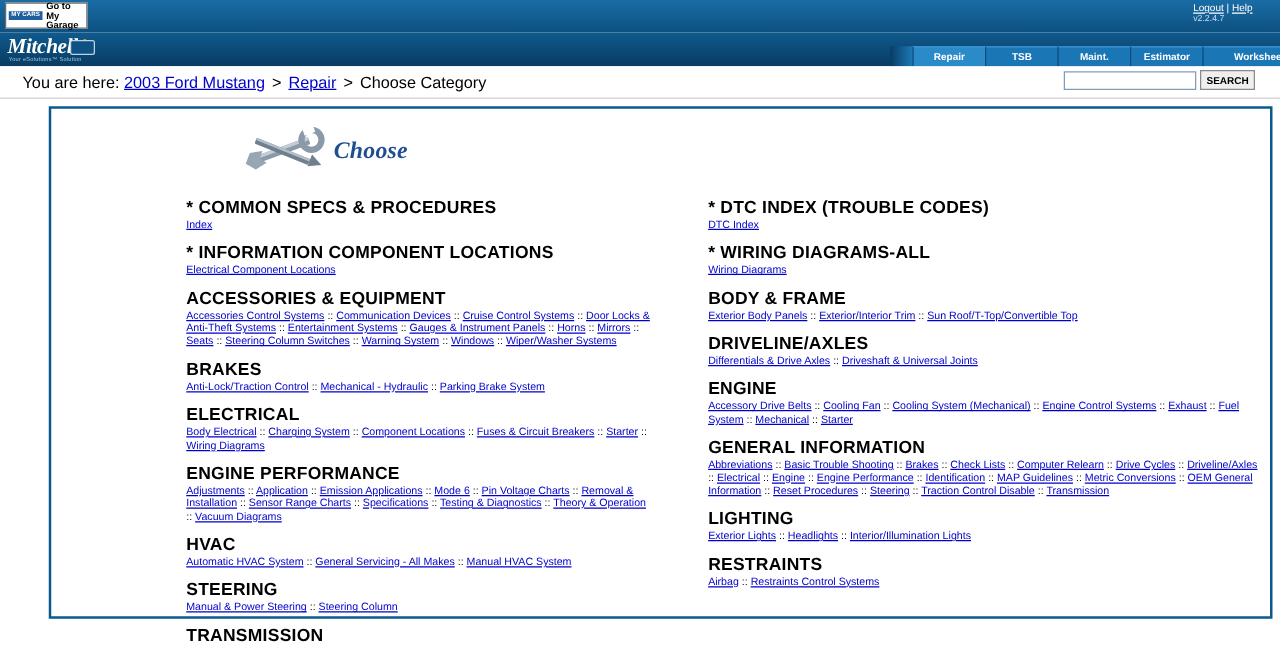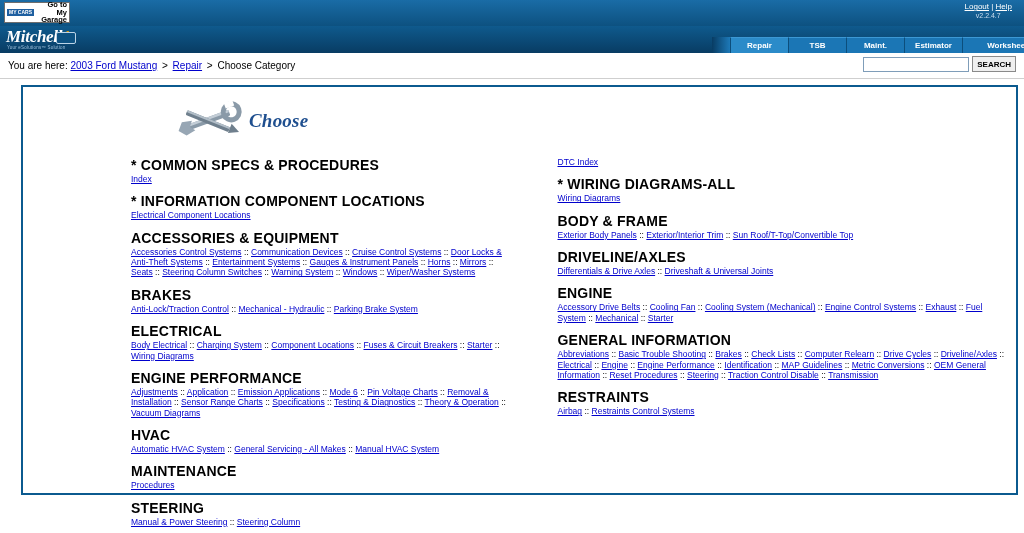--- a/index.html
+++ b/index.html
@@ -22,33 +22,32 @@
   }
   .garage-btn {
     position: absolute; left: 4px; top: 2px;
     width: 66px; height: 21px;
     background: #ffffff;
     border: 1px solid #6d6d6d;
     display: flex; align-items: center;
     font-size: 7px; color: #000;
     padding: 0 2px;
     cursor: pointer;
-    text-align: right;
   }
   .garage-btn .mycars {
     background: #1e5fa0; color: #fff;
     font-size: 5px; font-weight: bold;
     padding: 1px 2px; margin-right: 3px;
     line-height: 1.1;
     white-space: nowrap;
   }
   .garage-btn .glabel { font-size: 7.5px; font-weight: bold; line-height: 1.05; }
   .topright {
-    position: absolute; right: 12px; top: 2px;
-    text-align: center; color: #ffffff; font-size: 8px;
+    position: absolute; right: 22px; top: 2px;
+    text-align: left; color: #ffffff; font-size: 8px;
     line-height: 1.25;
   }
   .topright a { color: #ffffff; text-decoration: underline; font-size: 8px; }
   .topright .ver { color: #cddff0; font-size: 7px; }
 
   
   .logostrip {
     height: 27px;
     background: #0b4e7d;
     background: linear-gradient(to bottom, #0f5a8d 0%, #083c63 100%);
@@ -99,27 +98,27 @@
 
   
   .crumbbar {
     height: 26px;
     background: #ffffff;
     border-bottom: 1px solid #cfcfcf;
     position: relative;
     display: flex; align-items: center;
   }
   .crumb {
-    font-size: 10px; color: #000000;
-    padding-left: 8px;
+    font-size: 13px; color: #000000;
+    padding-left: 18px;
   }
   .crumb a { color: #0000cc; }
   .crumb .sep { color: #000; margin: 0 2px; }
   .searchbox {
-    position: absolute; right: 8px; top: 3px;
+    position: absolute; right: 20px; top: 3px;
     display: flex; align-items: flex-end;
   }
   .searchbox input {
     width: 106px; height: 15px;
     border: 1px solid #7f9db9;
     font-size: 9px; padding: 0 2px;
   }
   .searchbtn {
     margin-left: 3px;
     height: 16px;
@@ -127,22 +126,23 @@
     border: 1px solid #8a8a8a;
     font-size: 8px; font-weight: bold;
     padding: 0 4px;
     display: flex; align-items: center;
     cursor: pointer;
     color: #000;
   }
 
   
   .page {
-    padding: 6px 6px 0 21px;
-    background: #ffffff;
+    padding: 6px 6px 0 8px;
+    background: #ffffff;
+    margin-left: 31px;
   }
   .panel {
     border: 2px solid #0b5a8f;
     background: #ffffff;
     height: 410px;
     position: relative;
   }
   .panel-inner { padding: 6px 0 0 0; height: 100%; position: relative; }
 
   .headerart {
@@ -301,33 +301,30 @@
             </div>
             <div class="group">
               <h3>ENGINE PERFORMANCE</h3>
               <div class="links"><a href="#">Adjustments</a><span class="sep"> :: </span><a href="#">Application</a><span class="sep"> :: </span><a href="#">Emission Applications</a><span class="sep"> :: </span><a href="#">Mode 6</a><span class="sep"> :: </span><a href="#">Pin Voltage Charts</a><span class="sep"> :: </span><a href="#">Removal &amp; Installation</a><span class="sep"> :: </span><a href="#">Sensor Range Charts</a><span class="sep"> :: </span><a href="#">Specifications</a><span class="sep"> :: </span><a href="#">Testing &amp; Diagnostics</a><span class="sep"> :: </span><a href="#">Theory &amp; Operation</a><span class="sep"> :: </span><a href="#">Vacuum Diagrams</a></div>
             </div>
             <div class="group">
               <h3>HVAC</h3>
               <div class="links"><a href="#">Automatic HVAC System</a><span class="sep"> :: </span><a href="#">General Servicing - All Makes</a><span class="sep"> :: </span><a href="#">Manual HVAC System</a></div>
             </div>
             <div class="group">
-              <h3>MAINTENANCE</h3>
-              <div class="links"><a href="#">Procedures</a></div>
-            </div>
-            <div class="group">
               <h3>STEERING</h3>
               <div class="links"><a href="#">Manual &amp; Power Steering</a><span class="sep"> :: </span><a href="#">Steering Column</a></div>
             </div>
             <div class="group">
               <h3>TRANSMISSION</h3>
             </div>
           </div>
         <div class="col right">
             <div class="group">
+              <h3>* DTC INDEX (TROUBLE CODES)</h3>
               <div class="links"><a href="#">DTC Index</a></div>
             </div>
             <div class="group">
               <h3>* WIRING DIAGRAMS-ALL</h3>
               <div class="links"><a href="#">Wiring Diagrams</a></div>
             </div>
             <div class="group">
               <h3>BODY &amp; FRAME</h3>
               <div class="links"><a href="#">Exterior Body Panels</a><span class="sep"> :: </span><a href="#">Exterior/Interior Trim</a><span class="sep"> :: </span><a href="#">Sun Roof/T-Top/Convertible Top</a></div>
             </div>
@@ -335,20 +332,24 @@
               <h3>DRIVELINE/AXLES</h3>
               <div class="links"><a href="#">Differentials &amp; Drive Axles</a><span class="sep"> :: </span><a href="#">Driveshaft &amp; Universal Joints</a></div>
             </div>
             <div class="group">
               <h3>ENGINE</h3>
               <div class="links"><a href="#">Accessory Drive Belts</a><span class="sep"> :: </span><a href="#">Cooling Fan</a><span class="sep"> :: </span><a href="#">Cooling System (Mechanical)</a><span class="sep"> :: </span><a href="#">Engine Control Systems</a><span class="sep"> :: </span><a href="#">Exhaust</a><span class="sep"> :: </span><a href="#">Fuel System</a><span class="sep"> :: </span><a href="#">Mechanical</a><span class="sep"> :: </span><a href="#">Starter</a></div>
             </div>
             <div class="group">
               <h3>GENERAL INFORMATION</h3>
               <div class="links"><a href="#">Abbreviations</a><span class="sep"> :: </span><a href="#">Basic Trouble Shooting</a><span class="sep"> :: </span><a href="#">Brakes</a><span class="sep"> :: </span><a href="#">Check Lists</a><span class="sep"> :: </span><a href="#">Computer Relearn</a><span class="sep"> :: </span><a href="#">Drive Cycles</a><span class="sep"> :: </span><a href="#">Driveline/Axles</a><span class="sep"> :: </span><a href="#">Electrical</a><span class="sep"> :: </span><a href="#">Engine</a><span class="sep"> :: </span><a href="#">Engine Performance</a><span class="sep"> :: </span><a href="#">Identification</a><span class="sep"> :: </span><a href="#">MAP Guidelines</a><span class="sep"> :: </span><a href="#">Metric Conversions</a><span class="sep"> :: </span><a href="#">OEM General Information</a><span class="sep"> :: </span><a href="#">Reset Procedures</a><span class="sep"> :: </span><a href="#">Steering</a><span class="sep"> :: </span><a href="#">Traction Control Disable</a><span class="sep"> :: </span><a href="#">Transmission</a></div>
+            </div>
+            <div class="group">
+              <h3>LIGHTING</h3>
+              <div class="links"><a href="#">Exterior Lights</a><span class="sep"> :: </span><a href="#">Headlights</a><span class="sep"> :: </span><a href="#">Interior/Illumination Lights</a></div>
             </div>
             <div class="group">
               <h3>RESTRAINTS</h3>
               <div class="links"><a href="#">Airbag</a><span class="sep"> :: </span><a href="#">Restraints Control Systems</a></div>
             </div>
           </div>
       </div>
 
       <div class="footer">
         <div class="pro"><a href="#">For Additional Professional Auto Repair Services, Click Range</a></div>

